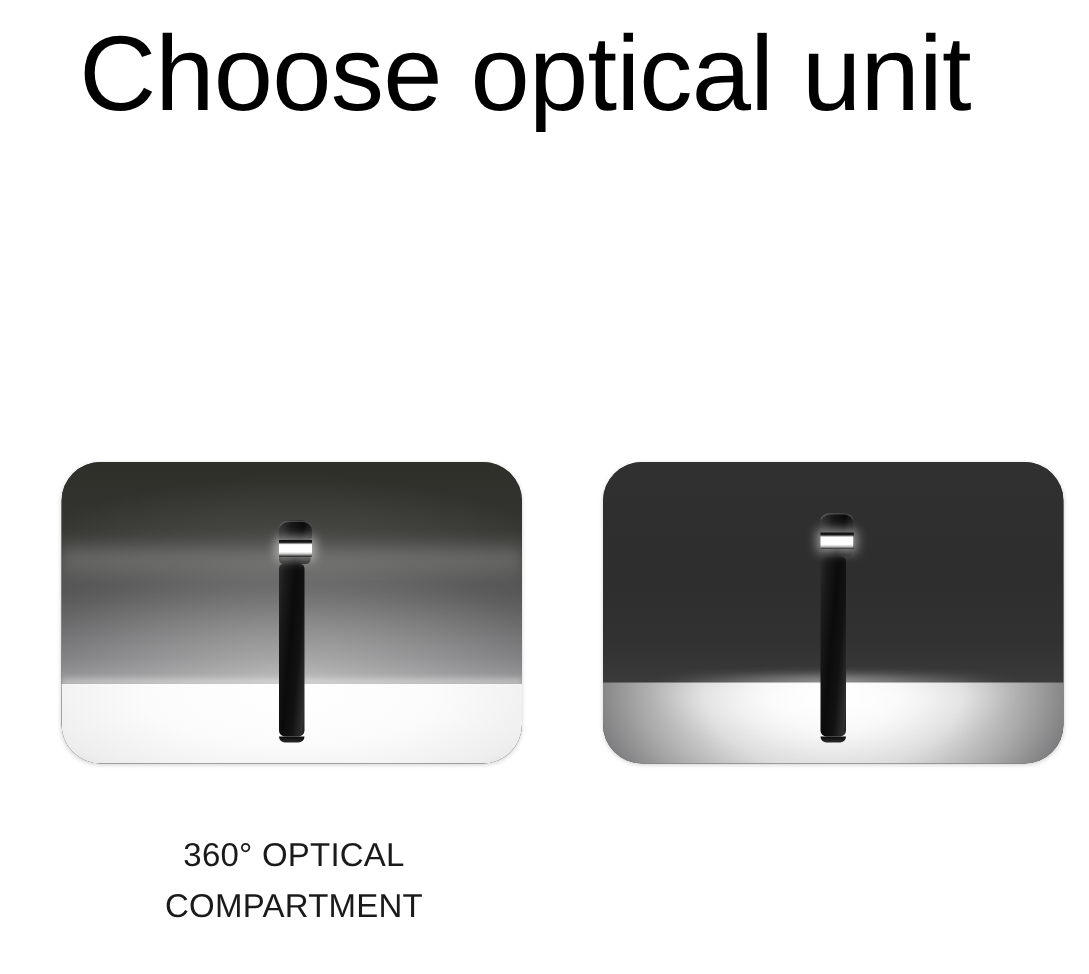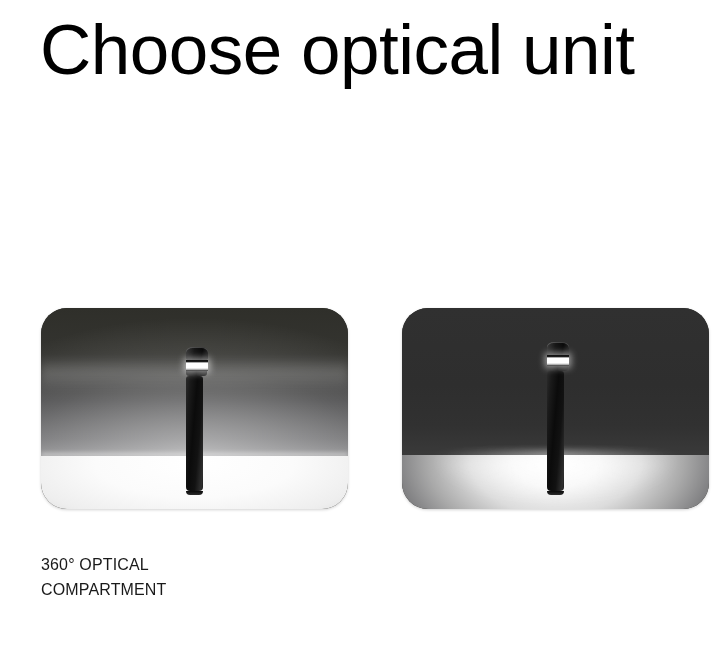--- a/index.html
+++ b/index.html
@@ -9,20 +9,21 @@
     width: 726px; height: 649px;
     background: #ffffff;
     font-family: "Liberation Sans", sans-serif;
     overflow: hidden;
   }
   .page {
     position: relative;
     width: 726px;
     height: 649px;
     background: #ffffff;
+    text-align: center;
   }
 
   
   .page-title {
     position: absolute;
     left: 40px;
     top: 10px;
     width: 620px;
     font-size: 71px;
     line-height: 1.12;
@@ -179,25 +180,26 @@
     margin: 0 auto;
     height: 4px;
     border-radius: 0 0 4px 4px;
     background: linear-gradient(180deg, #0a0a0a, #2c2c2c);
   }
   .scene-180 .b-body { height: 120px; }
 
   
   .option-label {
     margin-top: 44px;
-    font-size: 16px;
+    font-size: 22px;
     line-height: 1.55;
     color: #1a1a1a;
     letter-spacing: 0.15px;
     max-width: 230px;
+    margin-left: 40px;
   }
 </style>
 </head>
 <body>
 
 <div class="page">
 
   <h1 class="page-title">Choose optical unit</h1>
 
   <div class="options">

